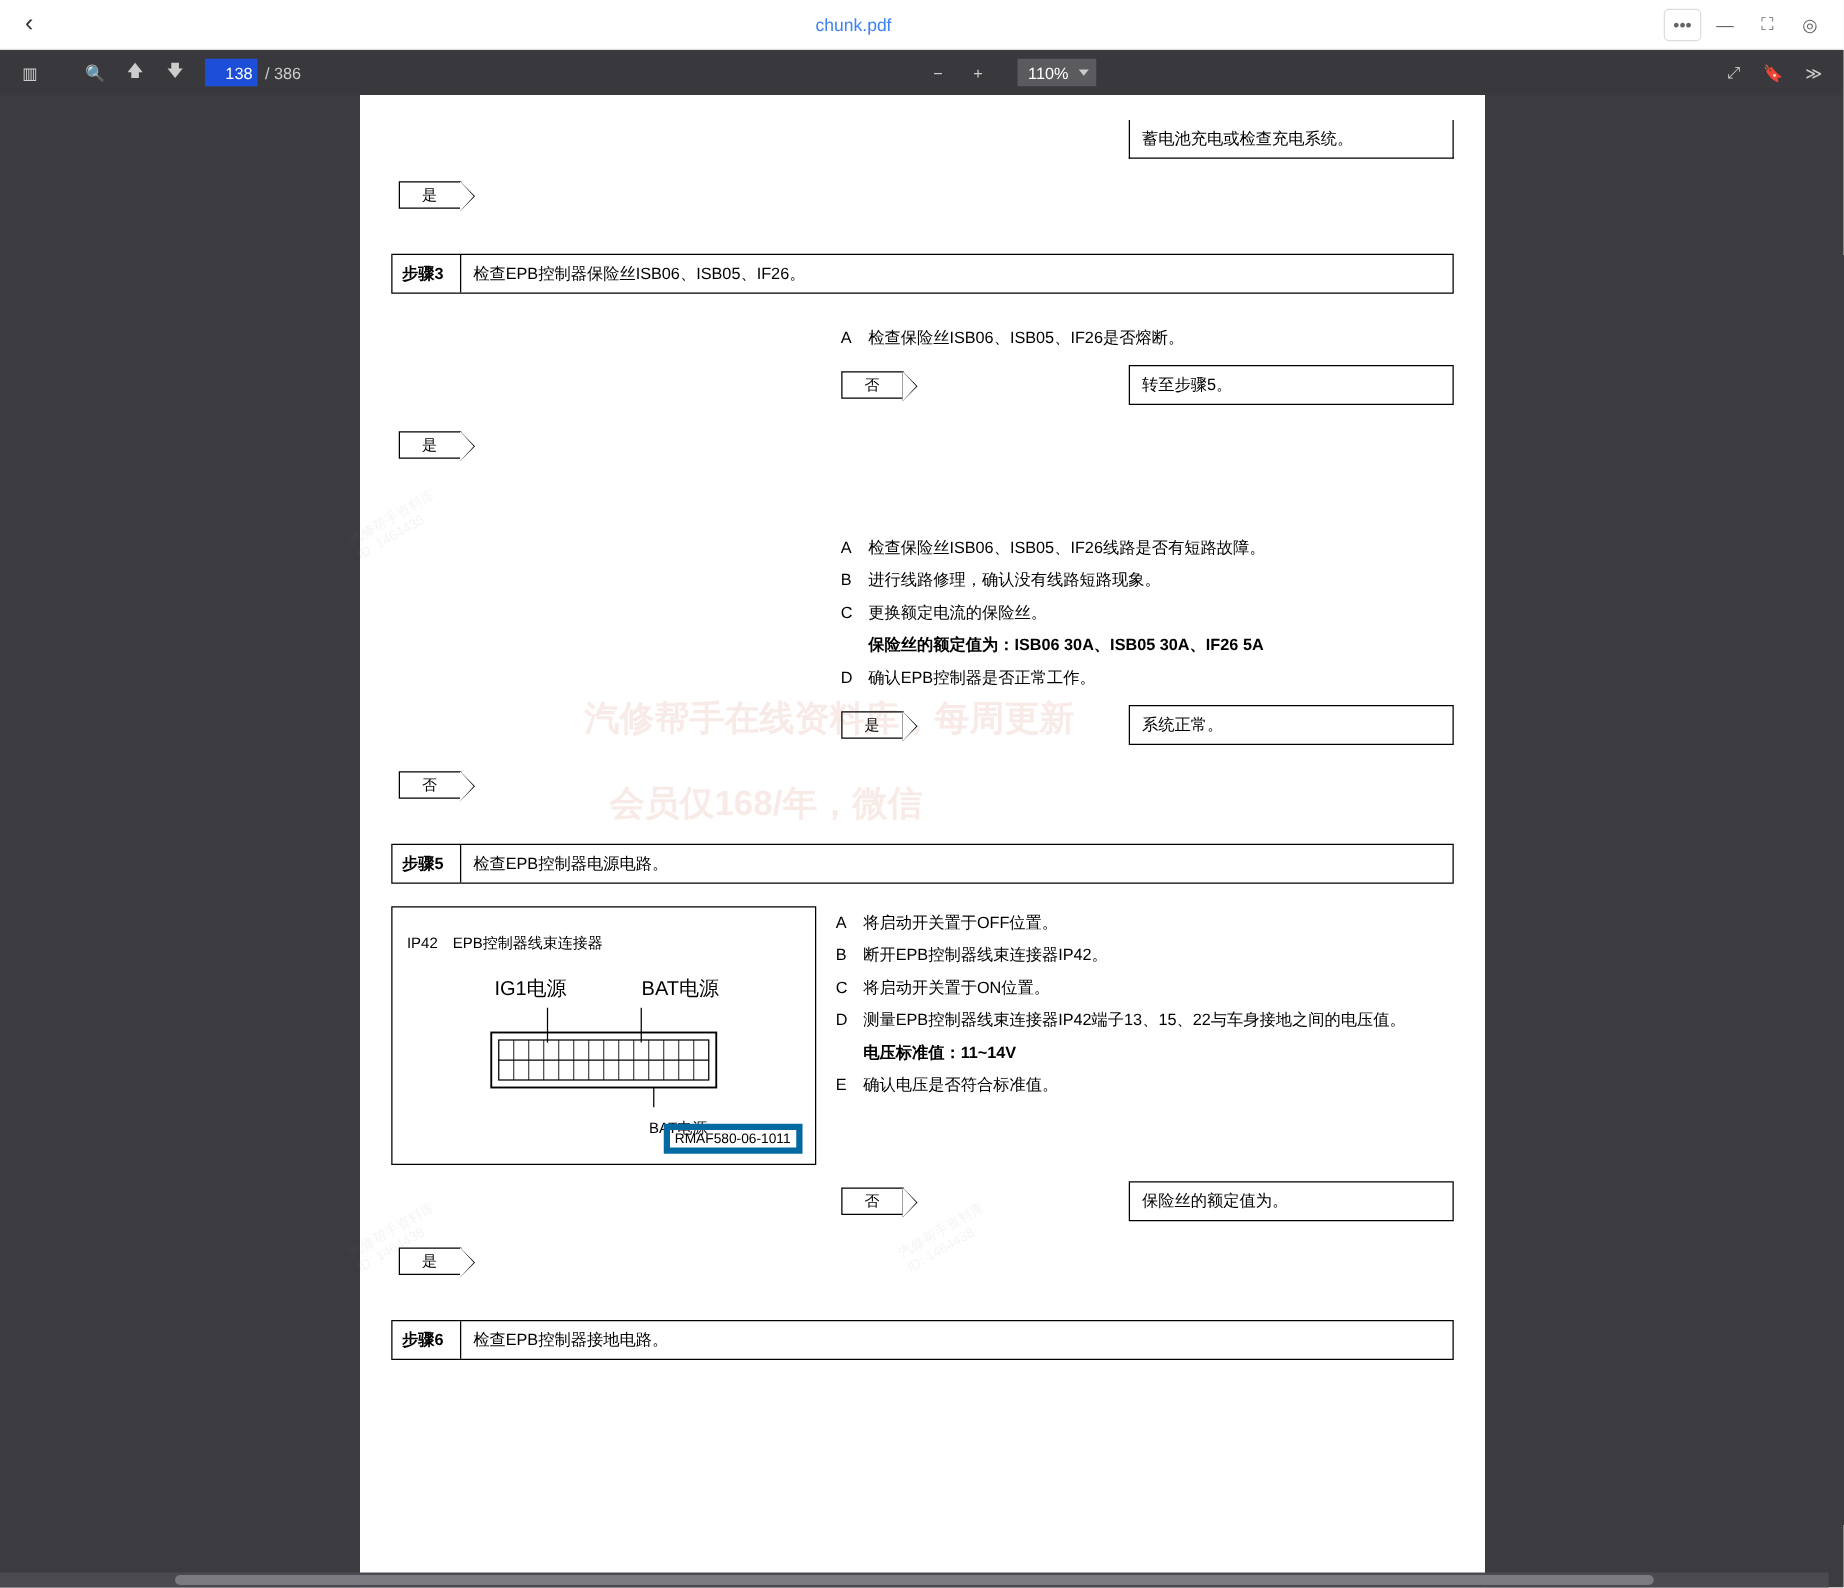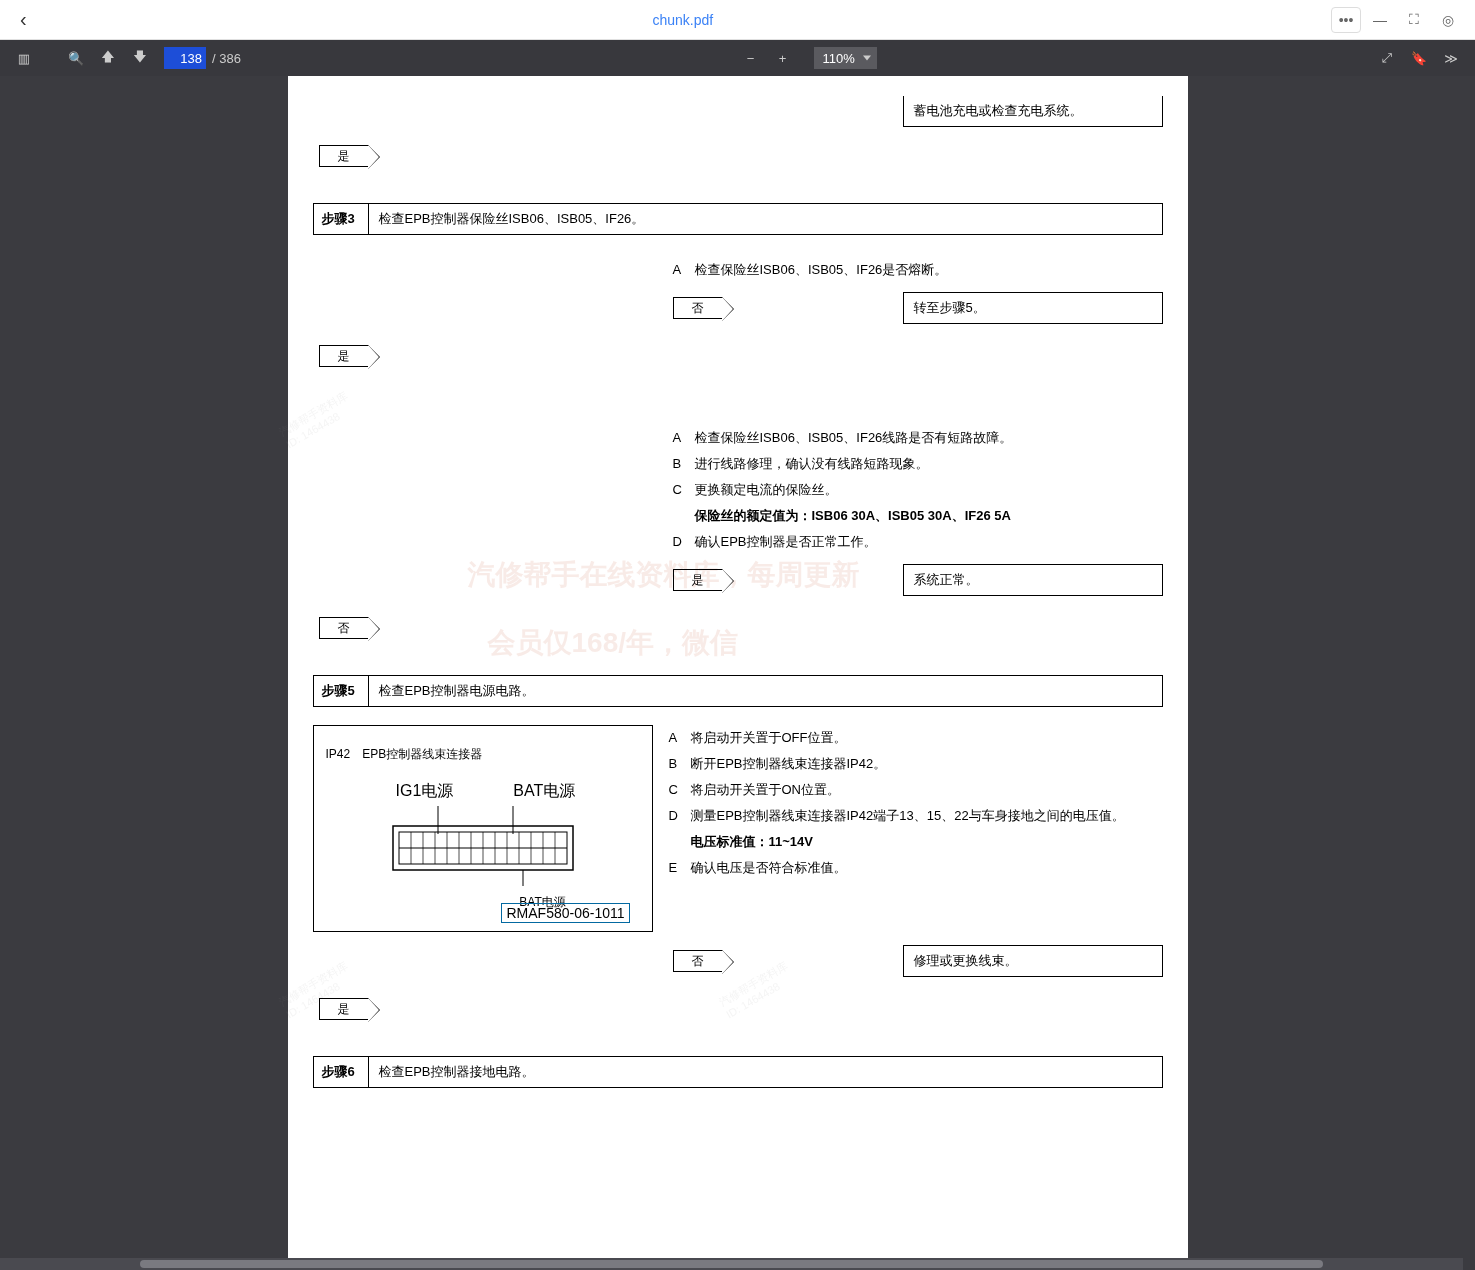--- a/index.html
+++ b/index.html
@@ -36,21 +36,21 @@
 .sub-list .letter{width:22px;flex-shrink:0}
 .sub-indent{margin-left:22px;font-size:13px}
 .decision-row{display:flex;align-items:center;margin:6px 0}
 .decision-row .gap{width:360px}
 .yes-row{margin-left:6px;margin-top:10px;margin-bottom:28px}
 .connector-box{border:1.5px solid #000;padding:20px 12px;width:340px;font-size:12px;position:relative}
 .connector-title{font-size:12px;margin-bottom:18px}
 .connector-labels{display:flex;gap:60px;margin-left:70px;font-size:16px;margin-bottom:4px}
 .connector-svg{display:block;margin:4px auto 8px}
 .connector-bottom-label{text-align:center;font-size:12px;margin-top:8px;margin-left:120px}
-.img-id{position:absolute;bottom:8px;right:22px;border:1px solid #0369a1;padding:1px 4px;font-size:14px}
+.img-id{position:absolute;bottom:8px;right:10px;border:5px solid #0369a1;padding:1px 4px;font-size:11px}
 .flex-row{display:flex;gap:16px;align-items:flex-start}
 .watermark{position:absolute;color:rgba(200,90,60,0.12);font-size:28px;pointer-events:none;white-space:nowrap;font-weight:700}
 .wm1{top:480px;left:180px}
 .wm2{top:548px;left:200px}
 .wm-diag{position:absolute;color:rgba(150,150,150,0.1);font-size:11px;transform:rotate(-30deg);pointer-events:none}
 </style>
 </head>
 <body>
 
 <div class="titlebar">
@@ -218,21 +218,21 @@
           </div>
       </div>
     </div>
 
     <div class="decision-row" style="margin-top:10px">
       <div class="gap"></div>
       <div class="decision">
           <div class="decision-shape">否</div>
         </div>
       <div style="width:30px"></div>
-      <div class="action-box">修理或更换线束。</div>
+      <div class="action-box">保险丝的额定值为。</div>
     </div>
     <div class="yes-row"><div class="decision">
           <div class="decision-shape">是</div>
         </div></div>
 
     <div class="row-box">
       <div class="row-label">步骤6</div>
       <div class="row-content">检查EPB控制器接地电路。</div>
     </div>
 

